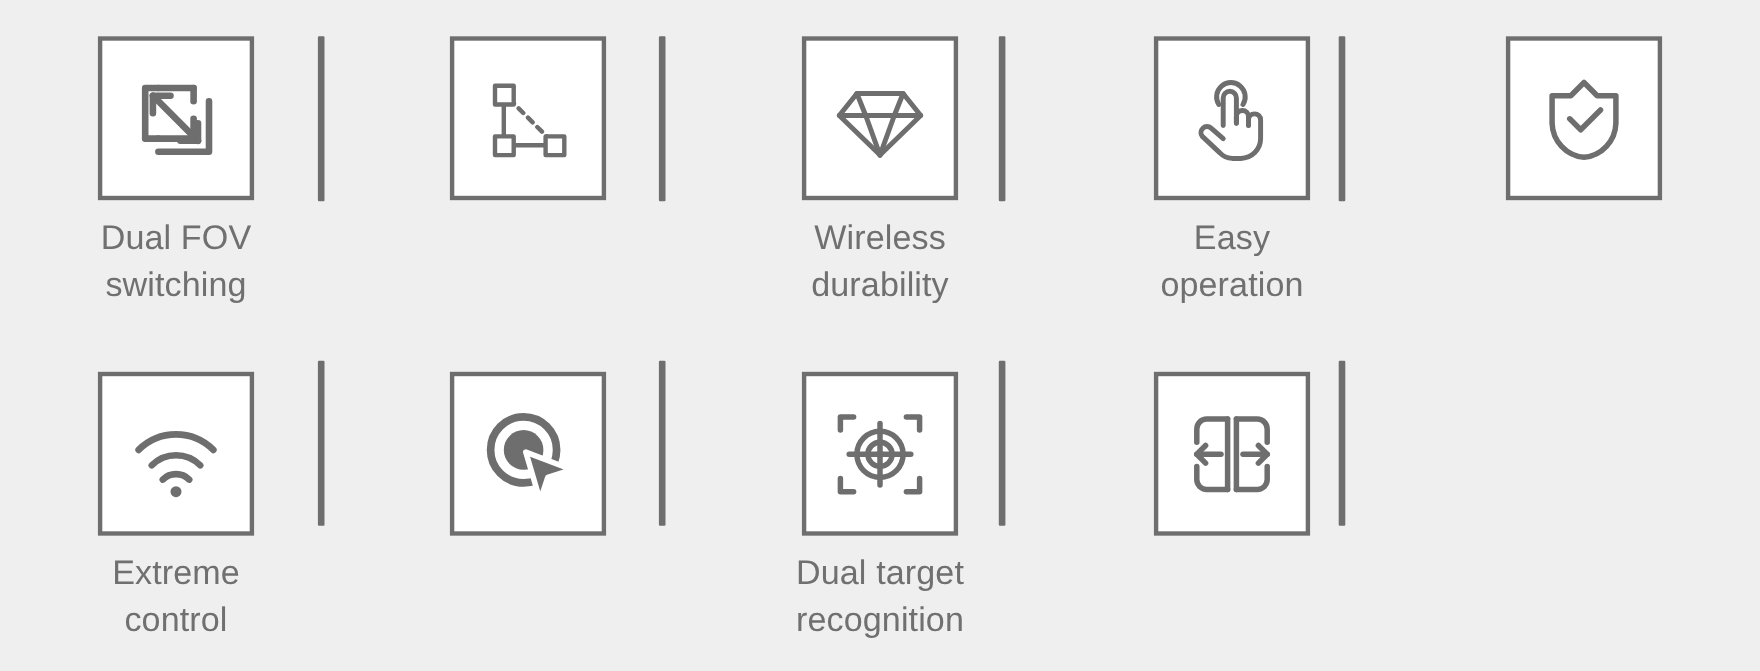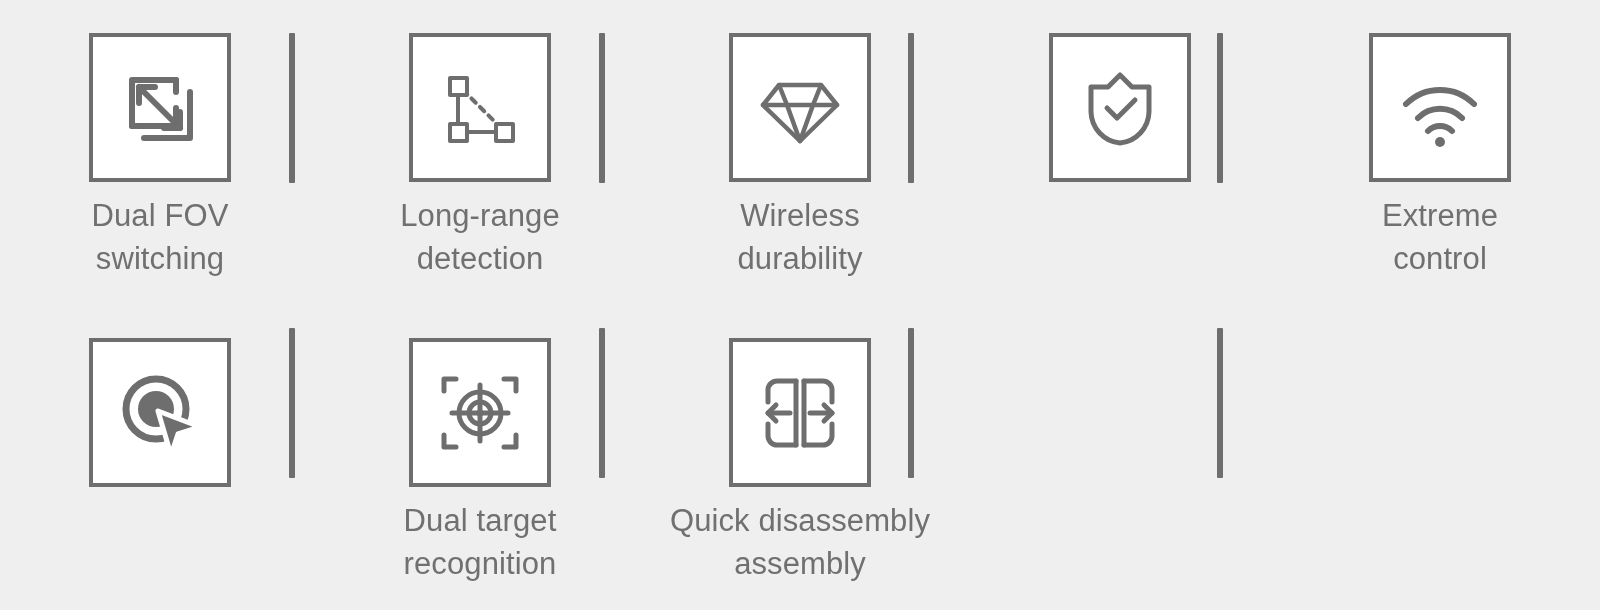--- a/index.html
+++ b/index.html
@@ -92,41 +92,53 @@
           <svg width="92" height="92" viewBox="0 0 92 92" fill="none" stroke="#6e6e6e" stroke-width="4" stroke-linecap="round" stroke-linejoin="round">
             <line x1="24" y1="30" x2="24" y2="63"></line>
             <line x1="30" y1="70" x2="63" y2="70"></line>
             <line x1="29" y1="28" x2="67" y2="66" stroke-dasharray="6 6"></line>
             <rect x="16" y="16" width="17" height="17" fill="#ffffff"></rect>
             <rect x="16" y="62" width="17" height="17" fill="#ffffff"></rect>
             <rect x="62" y="62" width="17" height="17" fill="#ffffff"></rect>
           </svg>
         </span>
       </div>
-      <div class="label">Long-range
-detection</div>
     </div>
 
     <div class="cell">
       <div class="iconbox">
         <span>
           <svg width="92" height="92" viewBox="0 0 92 92" fill="none" stroke="#6e6e6e" stroke-width="4.5" stroke-linecap="round" stroke-linejoin="round">
             <polygon points="25,23 67,23 83,43 46,79 9,43"></polygon>
             <line x1="9" y1="43" x2="83" y2="43"></line>
             <line x1="25" y1="23" x2="33" y2="43"></line>
             <line x1="67" y1="23" x2="59" y2="43"></line>
             <line x1="33" y1="43" x2="46" y2="79"></line>
             <line x1="59" y1="43" x2="46" y2="79"></line>
           </svg>
         </span>
       </div>
       <div class="label">Wireless
 durability</div>
     </div>
 
+    <div class="cell">
+      <div class="iconbox">
+        <span>
+          <svg width="92" height="92" viewBox="0 0 92 92" fill="none" stroke="#6e6e6e" stroke-width="4.5" stroke-linecap="round" stroke-linejoin="round">
+            <path d="M34,33 a13,13 0 1 1 22,0"></path>
+            <path d="M38,52 V27 a6,6 0 0 1 12,0 V50"></path>
+            <path d="M50,50 V44 a5.5,5.5 0 0 1 11,0 V52"></path>
+            <path d="M61,52 V47 a5.5,5.5 0 0 1 11,0 V64 a18,18 0 0 1 -18,18 h-8 a16,16 0 0 1 -11,-5 L19,62 a5.5,5.5 0 0 1 8,-7.5 l11,9.5"></path>
+          </svg>
+        </span>
+      </div>
+      <div class="label">Easy
+operation</div>
+    </div>
 
     <div class="cell">
       <div class="iconbox">
         <span>
           <svg width="92" height="92" viewBox="0 0 92 92" fill="none" stroke="#6e6e6e" stroke-width="5" stroke-linecap="round" stroke-linejoin="round">
             <path d="M46,13 L58,25 H75 V50 a32,32 0 0 1 -29,31 a32,32 0 0 1 -29,-31 V25 H34 Z"></path>
             <polyline points="33,46 43,56 61,38"></polyline>
           </svg>
         </span>
       </div>
@@ -190,22 +202,20 @@
             <path d="M50,14 H69 a9,9 0 0 1 9,9 v12"></path>
             <path d="M78,57 v12 a9,9 0 0 1 -9,9 H50"></path>
             <line x1="50" y1="14" x2="50" y2="78"></line>
             <line x1="36" y1="46" x2="14" y2="46"></line>
             <polyline points="22,38 14,46 22,54"></polyline>
             <line x1="56" y1="46" x2="78" y2="46"></line>
             <polyline points="70,38 78,46 70,54"></polyline>
           </svg>
         </span>
       </div>
-      <div class="label">Quick disassembly
-assembly</div>
     </div>
 
   </div>
 
   <div class="dividers-layer">
     <div class="divider" style="left:289px;top:33px;height:150px;"></div>
     <div class="divider" style="left:599px;top:33px;height:150px;"></div>
     <div class="divider" style="left:908px;top:33px;height:150px;"></div>
     <div class="divider" style="left:1217px;top:33px;height:150px;"></div>
     <div class="divider" style="left:289px;top:328px;height:150px;"></div>

